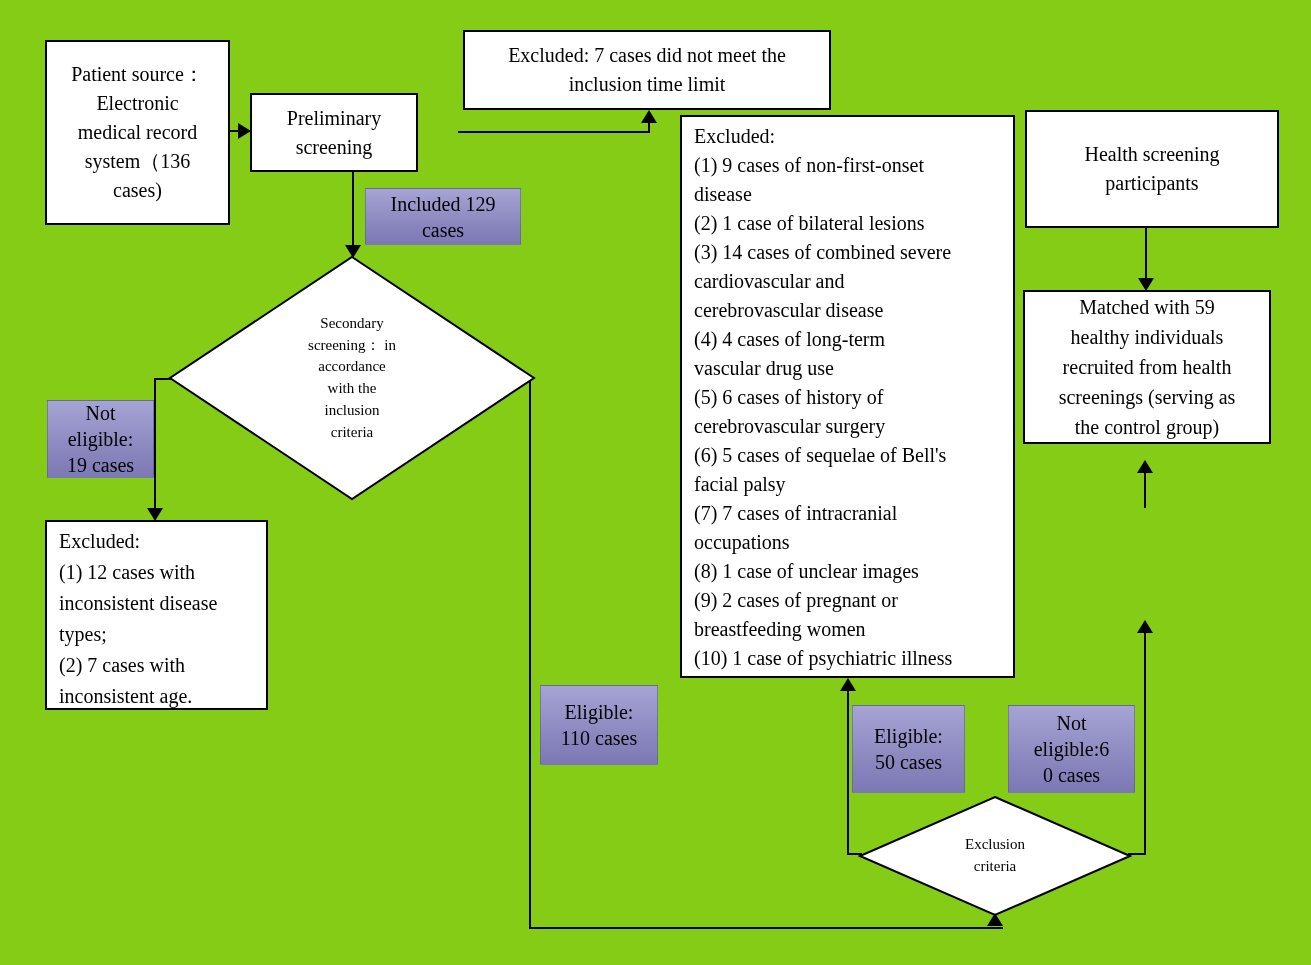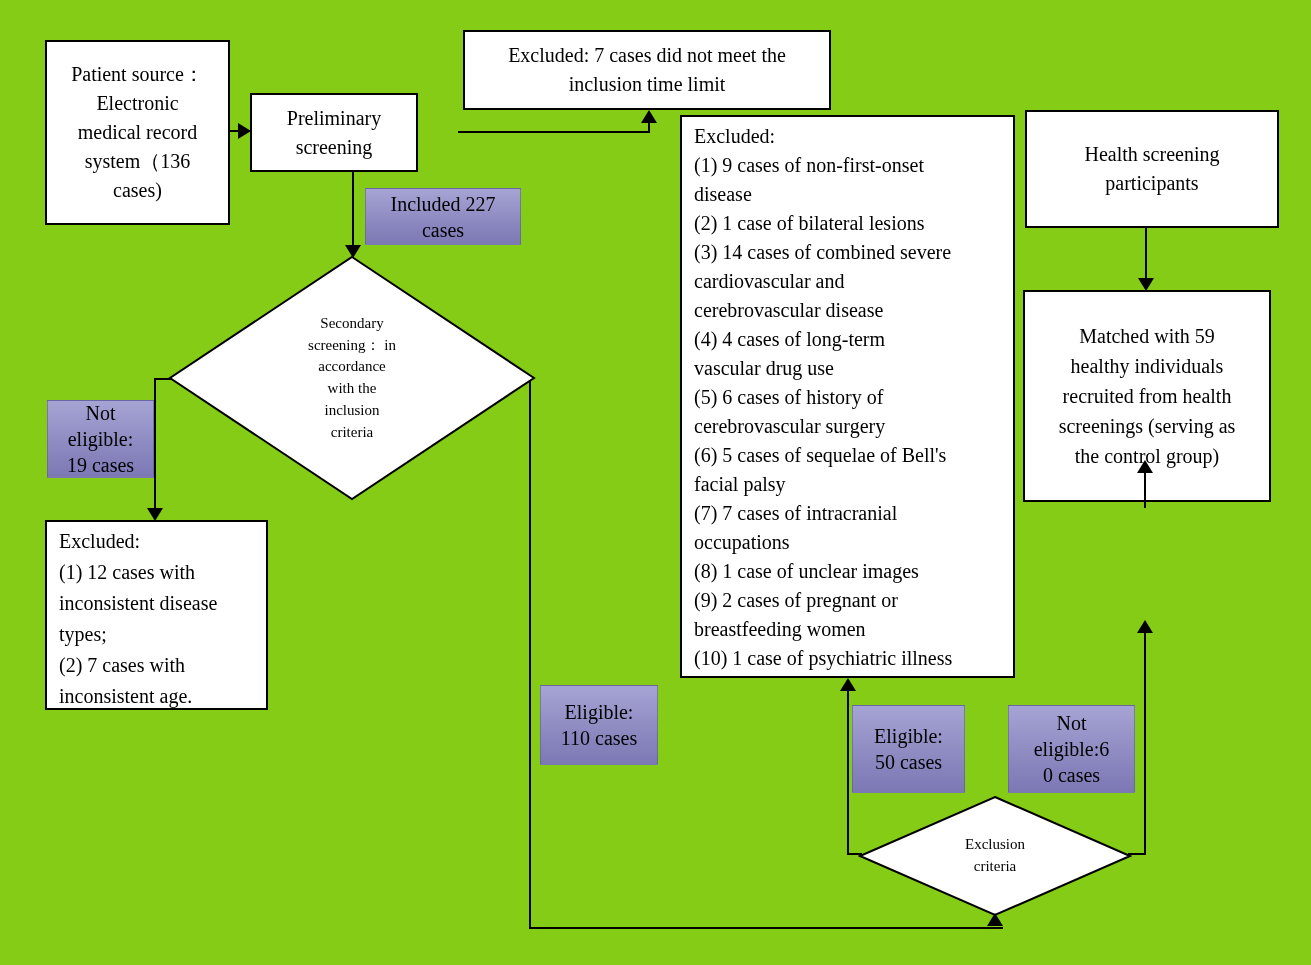--- a/index.html
+++ b/index.html
@@ -88,21 +88,21 @@
 (9) 2 cases of pregnant or
 breastfeeding women
 (10) 1 case of psychiatric illness</div>
   </div>
 
   <div class="box" style="left:1025px;top:110px;width:254px;height:118px;">
     <div class="txt">Health screening
 participants</div>
   </div>
 
-  <div class="box" style="left:1023px;top:290px;width:248px;height:212px;line-height:30px;">
+  <div class="box" style="left:1023px;top:290px;width:248px;height:154px;line-height:30px;">
     <div class="txt">Matched with 59
 healthy individuals
 recruited from health
 screenings (serving as
 the control group)</div>
   </div>
 
 
   <div class="diamond" style="left:168px;top:255px;width:368px;height:246px;">
     <svg width="368" height="246">
@@ -118,21 +118,21 @@
 
   <div class="diamond" style="left:858px;top:795px;width:274px;height:122px;">
     <svg width="274" height="122">
       <polygon points="137,2 272,61 137,120 2,61" fill="#ffffff" stroke="#000000" stroke-width="2"></polygon>
     </svg>
     <div class="txt">Exclusion
 criteria</div>
   </div>
 
   <div class="badge" style="left:365px;top:188px;width:156px;height:57px;">
-    <div class="txt">Included 227
+    <div class="txt">Included 129
 cases</div>
   </div>
 
   <div class="badge" style="left:47px;top:400px;width:107px;height:78px;">
     <div class="txt">Not
 eligible:
 19 cases</div>
   </div>
 
   <div class="badge" style="left:540px;top:685px;width:118px;height:80px;">

